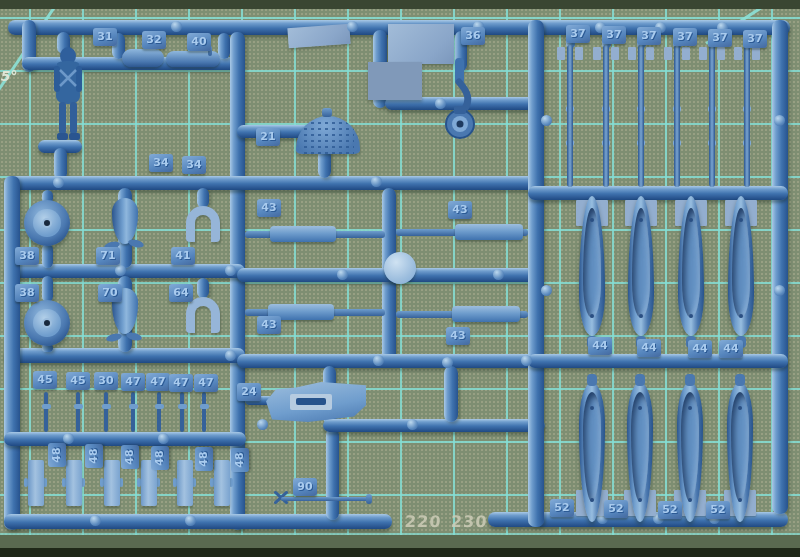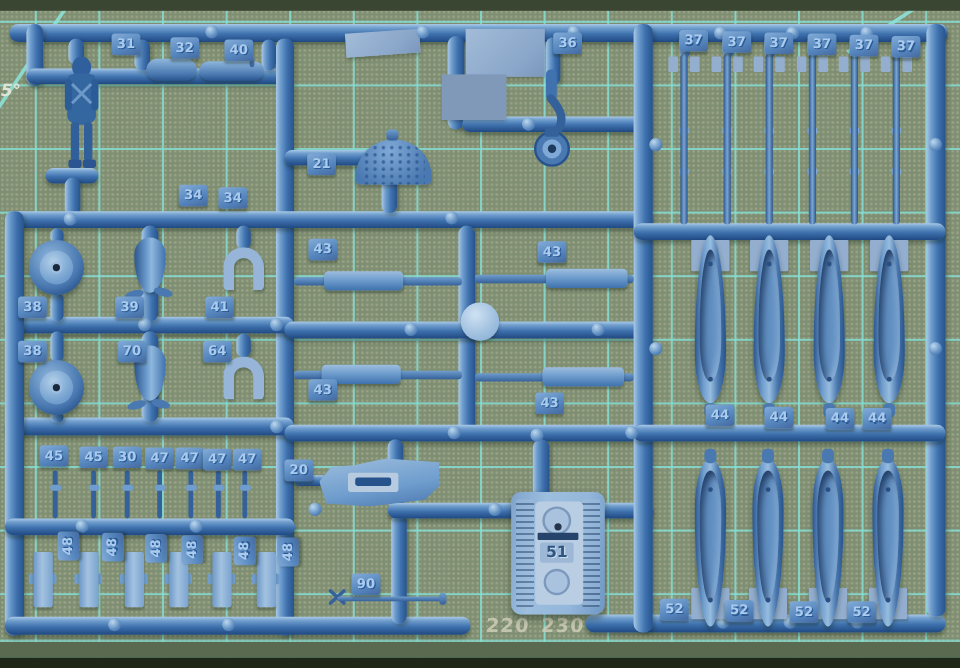--- a/index.html
+++ b/index.html
@@ -239,47 +239,37 @@
   <div class="gunbox">
     <div class="gunslot"></div>
     <div class="gunslot2"></div>
   </div>
 
   <div class="xrod" style="left:272px;top:496px;transform:rotate(42deg);"></div>
   <div class="xrod" style="left:272px;top:496px;transform:rotate(-42deg);"></div>
   <div class="thin" style="left:281px;top:497px;width:88px;height:4px;"></div>
   <div class="thin" style="left:366px;top:494px;width:6px;height:10px;"></div>
 
-  <div class="tub">
-    <div class="tub-rib" style="left:4px;"></div>
-    <div class="tub-rib" style="left:59px;"></div>
-    <div class="tub-floor"></div>
-    <div class="tub-circ" style="left:26px;top:12px;width:24px;height:24px;"></div>
-    <div class="tub-circ" style="left:27px;top:64px;width:22px;height:22px;"></div>
-    <div class="tub-dot" style="left:36px;top:26px;"></div>
-    <div class="tub-slot"></div>
-    <div class="emb51">51</div>
-  </div>
 
 <div class="tag" style="left: 93px; top: 28px;">31</div>
     <div class="tag" style="left: 142px; top: 31px;">32</div>
     <div class="tag" style="left: 187px; top: 33px;">40</div>
     <div class="tag" style="left: 149px; top: 154px;">34</div>
     <div class="tag" style="left: 182px; top: 156px;">34</div>
     <div class="tag" style="left: 256px; top: 128px;">21</div>
     <div class="tag" style="left: 461px; top: 27px;">36</div>
     <div class="tag" style="left: 566px; top: 25px;">37</div>
     <div class="tag" style="left: 602px; top: 26px;">37</div>
     <div class="tag" style="left: 637px; top: 27px;">37</div>
     <div class="tag" style="left: 673px; top: 28px;">37</div>
     <div class="tag" style="left: 708px; top: 29px;">37</div>
     <div class="tag" style="left: 743px; top: 30px;">37</div>
     <div class="tag" style="left: 15px; top: 247px;">38</div>
     <div class="tag" style="left: 15px; top: 284px;">38</div>
-    <div class="tag" style="left: 96px; top: 247px;">39</div>
+    <div class="tag" style="left: 96px; top: 247px;">71</div>
     <div class="tag" style="left: 98px; top: 284px;">70</div>
     <div class="tag" style="left: 171px; top: 247px;">41</div>
     <div class="tag" style="left: 169px; top: 284px;">64</div>
     <div class="tag" style="left: 257px; top: 199px;">43</div>
     <div class="tag" style="left: 448px; top: 201px;">43</div>
     <div class="tag" style="left: 257px; top: 316px;">43</div>
     <div class="tag" style="left: 446px; top: 327px;">43</div>
     <div class="tag" style="left: 588px; top: 337px;">44</div>
     <div class="tag" style="left: 637px; top: 339px;">44</div>
     <div class="tag" style="left: 688px; top: 340px;">44</div>
@@ -290,21 +280,21 @@
     <div class="tag" style="left: 121px; top: 373px;">47</div>
     <div class="tag" style="left: 146px; top: 373px;">47</div>
     <div class="tag" style="left: 169px; top: 374px;">47</div>
     <div class="tag" style="left: 194px; top: 374px;">47</div>
     <div class="tag tag-rot" style="left: 45px; top: 446px;">48</div>
     <div class="tag tag-rot" style="left: 82px; top: 447px;">48</div>
     <div class="tag tag-rot" style="left: 118px; top: 448px;">48</div>
     <div class="tag tag-rot" style="left: 148px; top: 449px;">48</div>
     <div class="tag tag-rot" style="left: 192px; top: 450px;">48</div>
     <div class="tag tag-rot" style="left: 228px; top: 451px;">48</div>
-    <div class="tag" style="left: 237px; top: 383px;">20</div>
+    <div class="tag" style="left: 237px; top: 383px;">24</div>
     <div class="tag" style="left: 293px; top: 478px;">90</div>
     <div class="tag" style="left: 550px; top: 499px;">52</div>
     <div class="tag" style="left: 604px; top: 500px;">52</div>
     <div class="tag" style="left: 658px; top: 501px;">52</div>
     <div class="tag" style="left: 706px; top: 501px;">52</div>
     <div class="stub" style="left: 566px; top: 31px; width: 9px; height: 17px;"></div>
     <div class="tabs" style="left: 557px; top: 47px;"></div>
     <div class="tabs" style="left: 575px; top: 47px;"></div>
     <div class="rod37" style="left: 567px; top: 45px; height: 142px;"></div>
     <div class="rodnub" style="left: 566px; top: 106px;"></div>

